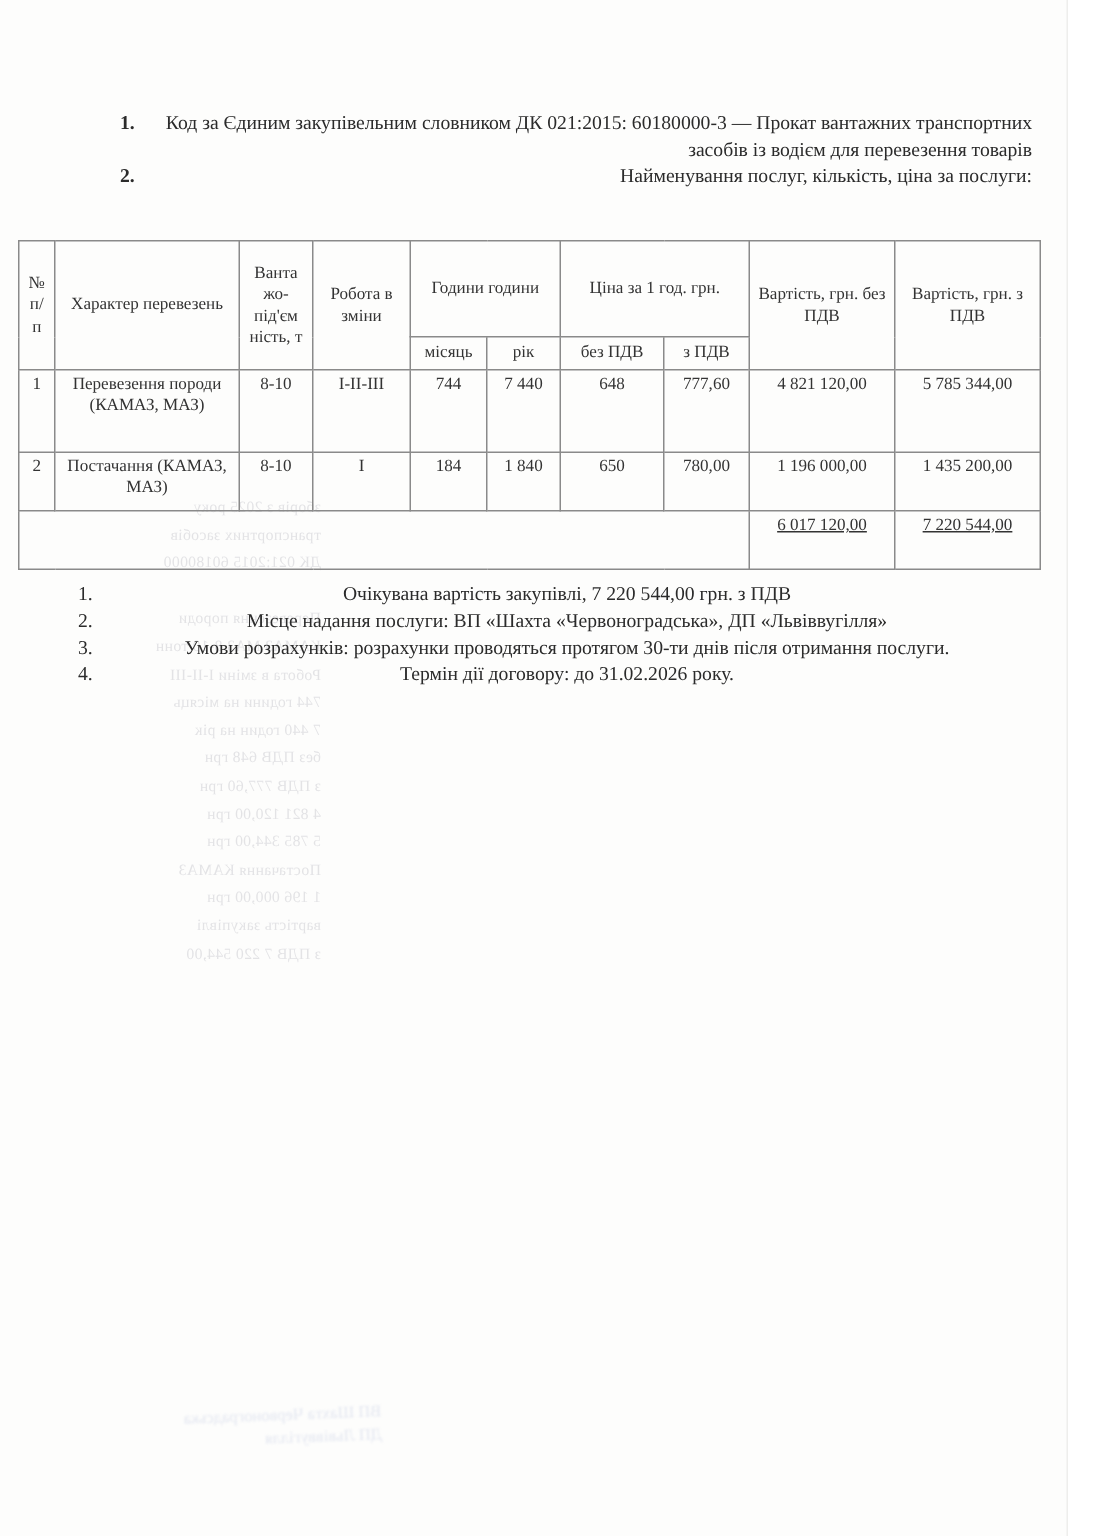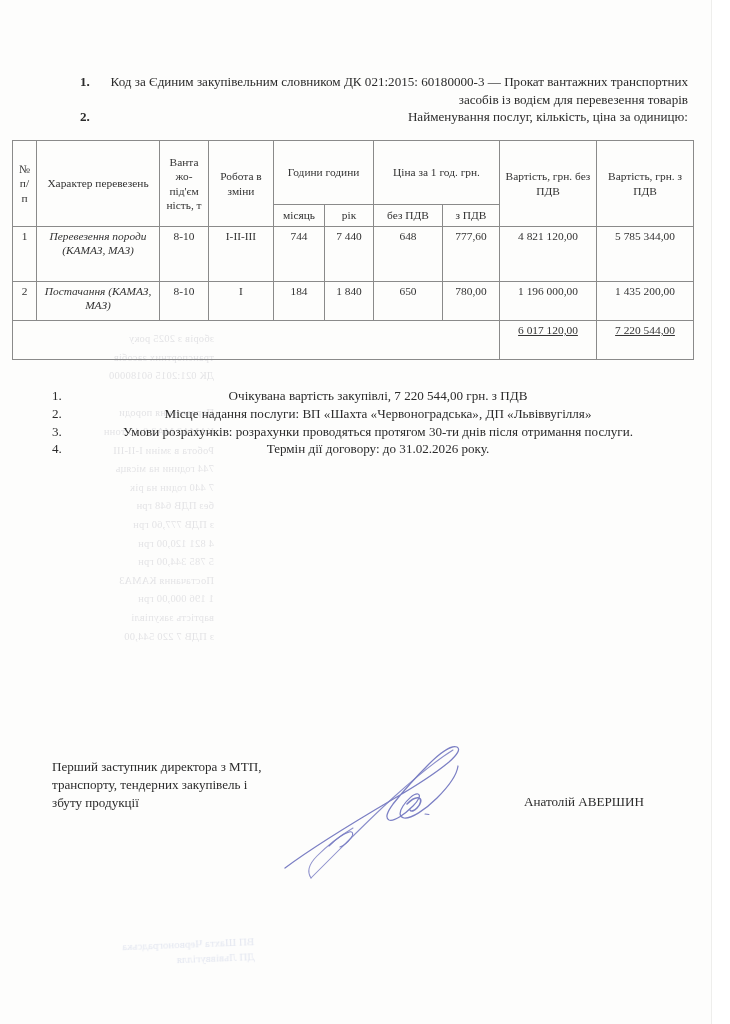--- a/index.html
+++ b/index.html
@@ -97,21 +97,21 @@
   }
   .intro-text {
     flex: 1 1 auto;
     text-align: right;
   }
 
   
   .tbl-wrap {
     position: absolute;
     left: 12px;
-    top: 140px;
+    top: 160px;
     width: 681px;
   }
   table.main {
     border-collapse: collapse;
     width: 681px;
     table-layout: fixed;
   }
   table.main td, table.main th {
     border: 1px solid #8a8a8a;
     font-weight: normal;
@@ -121,21 +121,20 @@
     vertical-align: top;
     text-align: center;
     color: #333;
   }
   table.main th {
     vertical-align: middle;
   }
   td.cell-left, th.cell-left {
     text-align: left;
     padding-left: 6px;
-    font-style: italic;
   }
   td.num {
     text-align: center;
   }
   .r-hdr-tall { height: 64px; }
   .r-sub { height: 22px; }
   .row-1 td { height: 50px; }
   .row-2 td { height: 34px; }
   .row-total td { height: 34px; text-decoration: underline; }
   .money { white-space: nowrap; margin-top: 32px; }
@@ -221,21 +220,21 @@
   <div class="bleed-stamp">ВП Шахта Червоноградська
 ДП Львіввугілля</div>
 
   <div class="intro">
     <div class="intro-item">
       <div class="intro-num">1.</div>
       <div class="intro-text">Код за Єдиним закупівельним словником ДК 021:2015: 60180000-3 — Прокат вантажних транспортних засобів із водієм для перевезення товарів</div>
     </div>
     <div class="intro-item">
       <div class="intro-num">2.</div>
-      <div class="intro-text">Найменування послуг, кількість, ціна за одиницю:</div>
+      <div class="intro-text">Найменування послуг, кількість, ціна за послуги:</div>
     </div>
   </div>
 
   <div class="tbl-wrap">
     <table class="main">
       <colgroup>
         <col style="width:24px">
         <col style="width:123px">
         <col style="width:49px">
         <col style="width:65px">
@@ -310,35 +309,14 @@
     <div class="cond-item">
       <div class="cond-num">3.</div>
       <div class="cond-text">Умови розрахунків: розрахунки проводяться  протягом 30-ти днів після отримання послуги.</div>
     </div>
     <div class="cond-item">
       <div class="cond-num">4.</div>
       <div class="cond-text">Термін дії договору: до 31.02.2026 року.</div>
     </div>
   </div>
 
-  <div class="sig-block">
-    <div class="sig-title">Перший заступник директора з МТП,
-транспорту, тендерних закупівель і
-збуту продукції</div>
-
-    <svg class="sig-ink" viewBox="0 0 240 140">
-      <g fill="none" stroke="#7b7fc4" stroke-linecap="round" stroke-linejoin="round">
-        <path d="M8 128 C 40 104, 84 78, 118 58 C 142 44, 160 32, 172 22 C 180 15, 184 9, 180 7
-                 C 175 5, 164 12, 152 24 C 138 38, 124 54, 116 64 C 110 72, 108 78, 112 80
-                 C 117 82, 128 74, 136 66 C 142 60, 144 55, 141 54 C 137 53, 130 60, 126 66
-                 C 122 72, 122 77, 127 78 C 134 79, 148 70, 160 58 C 172 46, 180 34, 181 26" stroke-width="1.25"></path>
-        <path d="M176 10 C 160 20, 138 38, 118 56 C 98 74, 78 94, 62 110 C 48 124, 38 134, 34 138" stroke-width="1.05" opacity="0.9"></path>
-        <path d="M34 138 C 30 132, 32 124, 40 116 C 50 106, 66 94, 76 88" stroke-width="1.05" opacity="0.85"></path>
-        <path d="M52 106 C 58 100, 66 94, 72 92 C 76 91, 77 94, 74 98 C 71 102, 66 106, 63 107" stroke-width="1.1"></path>
-        <path d="M130 64 C 134 60, 139 57, 142 58 C 145 59, 144 64, 140 68 C 137 71, 134 72, 133 70" stroke-width="1.6"></path>
-        <path d="M148 74 l 4 0.5" stroke-width="1.1"></path>
-      </g>
-    </svg>
-
-    <div class="sig-name">Анатолій АВЕРШИН</div>
-  </div>
 
 </div>
 
 </body></html>

